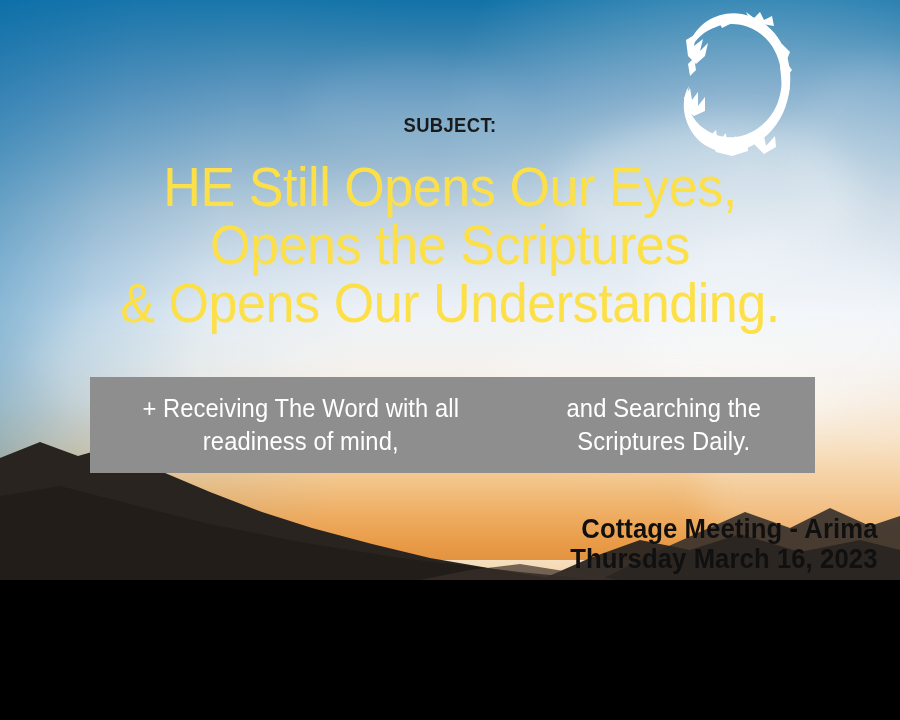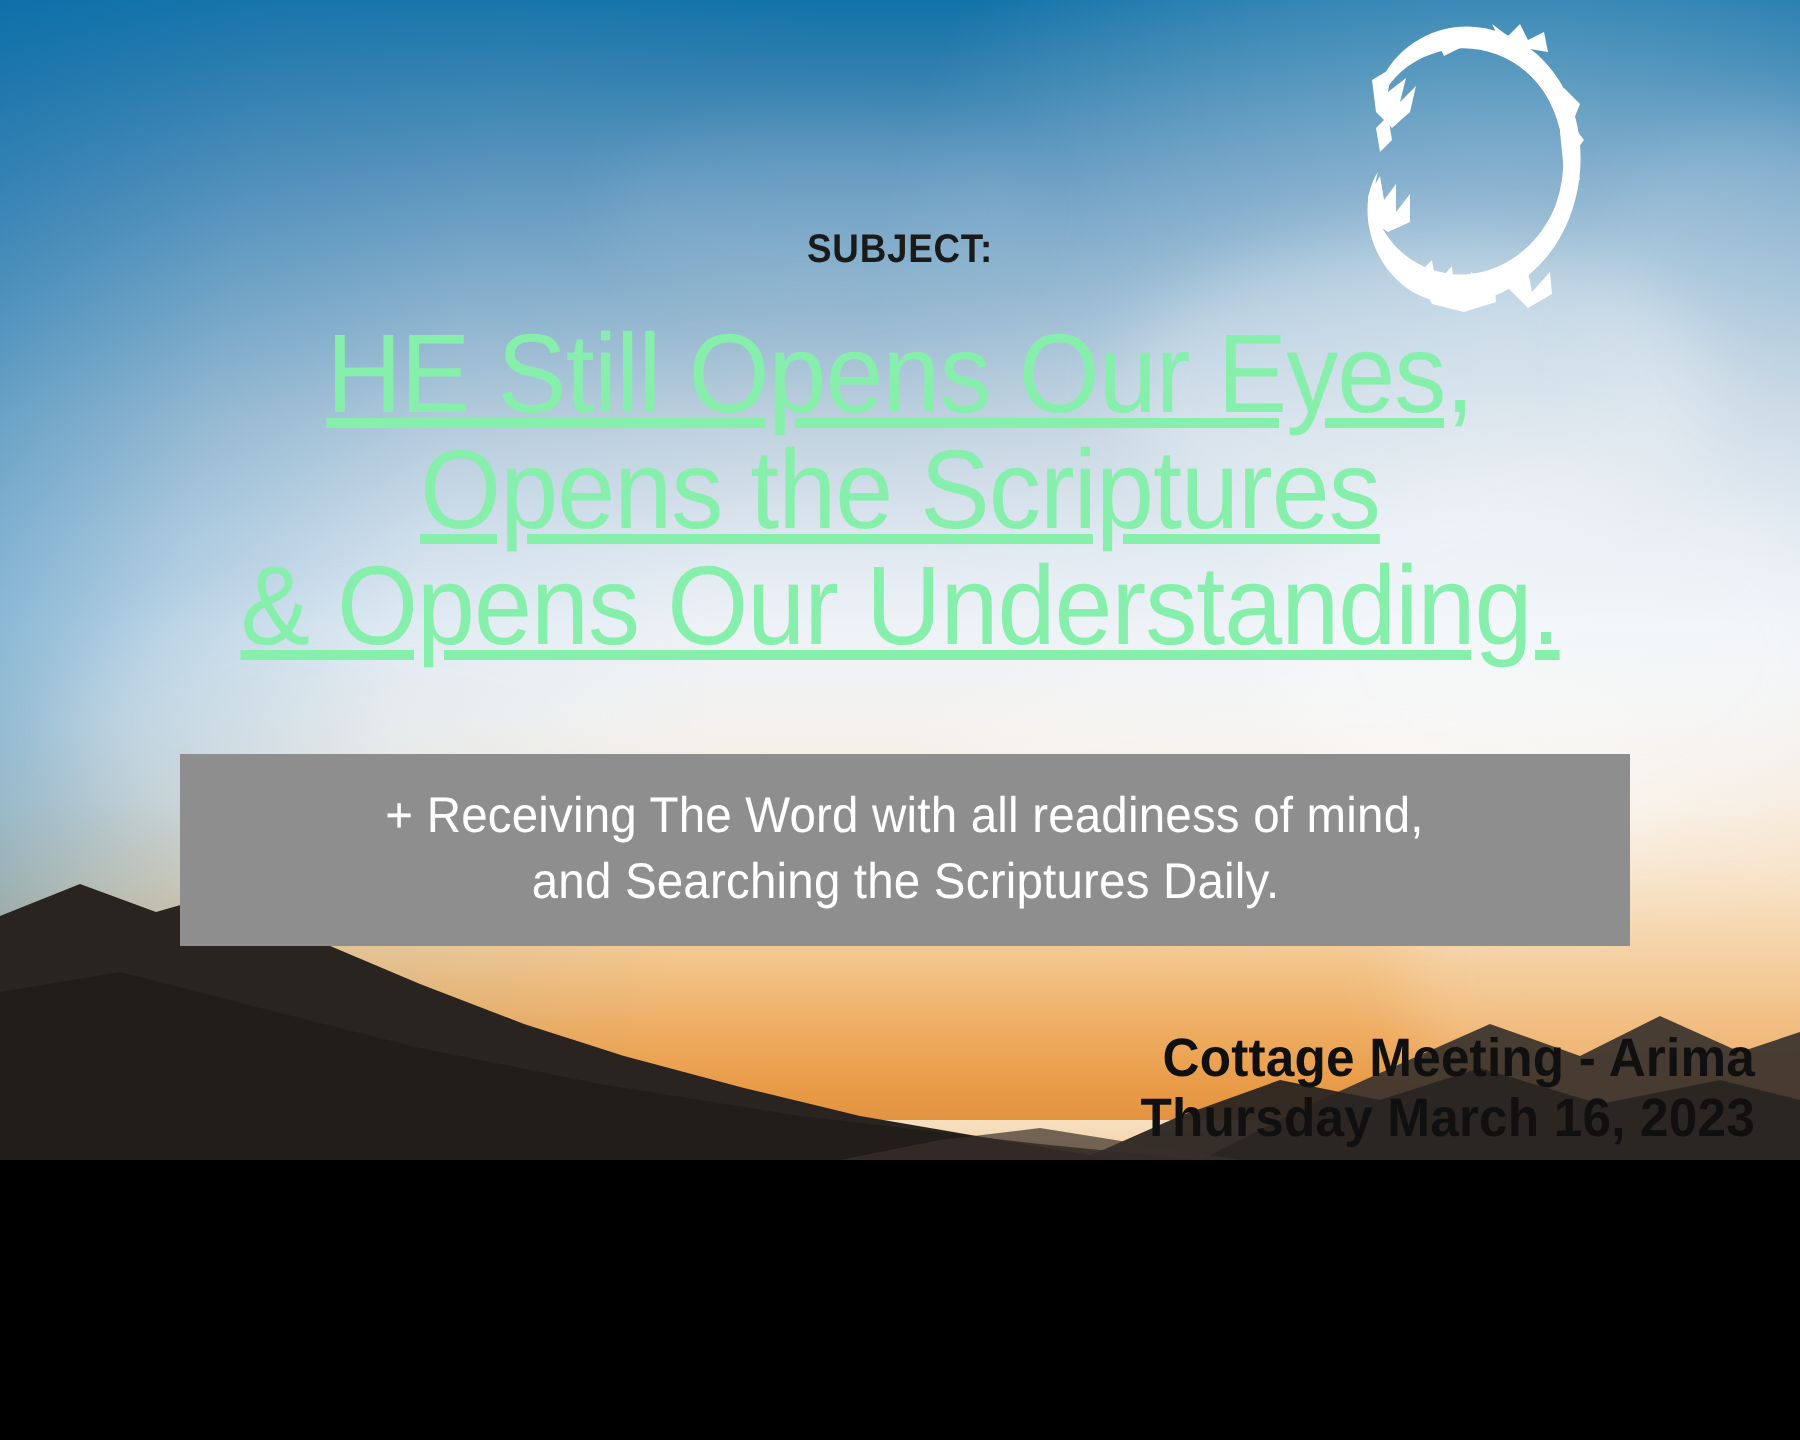--- a/index.html
+++ b/index.html
@@ -193,22 +193,21 @@
     letter-spacing: 0.4px;
     color: #1a1a1a;
     transform: scaleX(0.92);
   }
 
   .headline {
     position: absolute;
     left: 0; right: 0;
     top: 158px;
     text-align: center;
-    color: #86efac;
-    text-decoration: underline;
+    color: #fde047;
   }
   .headline .hl {
     display: block;
     font-family: "Liberation Sans", sans-serif;
     font-weight: 400;
     font-size: 57px;
     line-height: 58px;
     letter-spacing: -0.5px;
     transform: scaleX(0.93);
   }
@@ -217,21 +216,21 @@
   .headline .hl.l3 { font-size: 56px; }
 
   .gray-banner {
     position: absolute;
     left: 90px;
     top: 377px;
     width: 725px;
     height: 96px;
     background: #8e8e8e;
     display: flex;
-    flex-direction: column;
+    flex-direction: row;
     align-items: center;
     justify-content: center;
   }
   .gray-banner .bl {
     display: block;
     font-family: "Liberation Sans", sans-serif;
     font-weight: 400;
     font-size: 25px;
     line-height: 33px;
     color: #ffffff;

